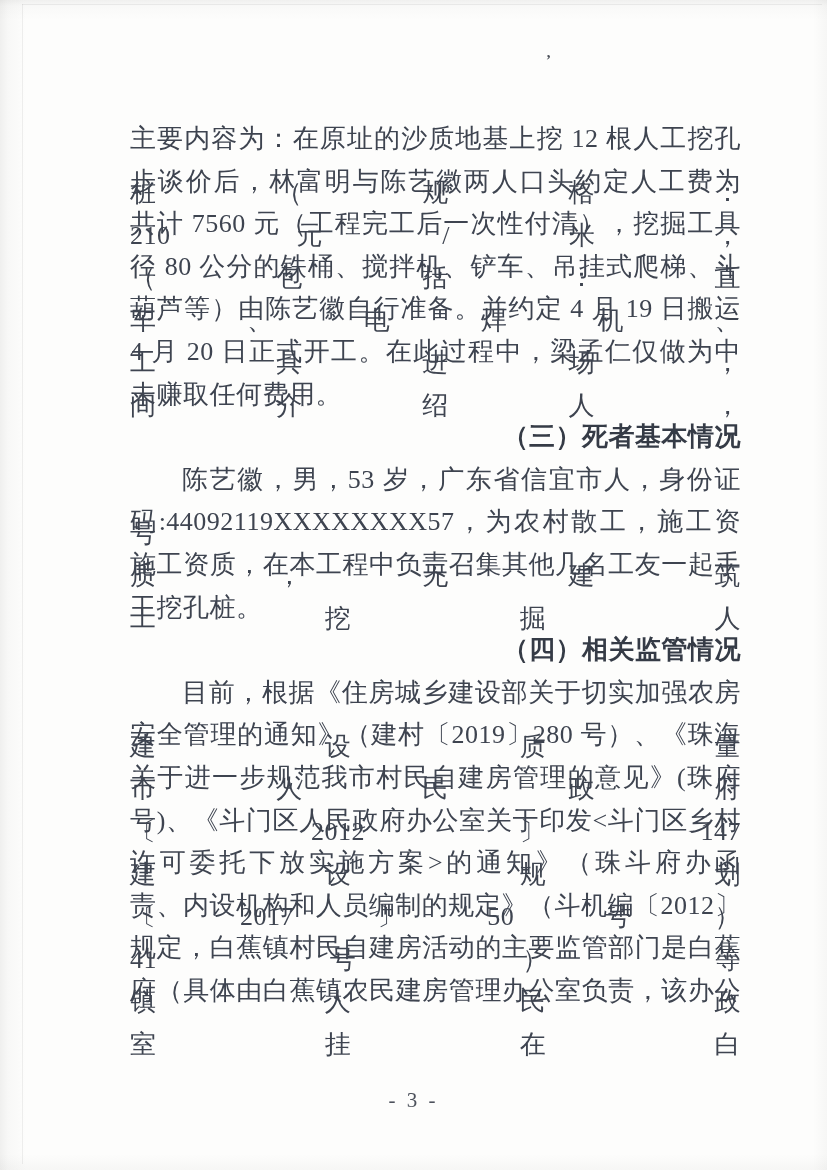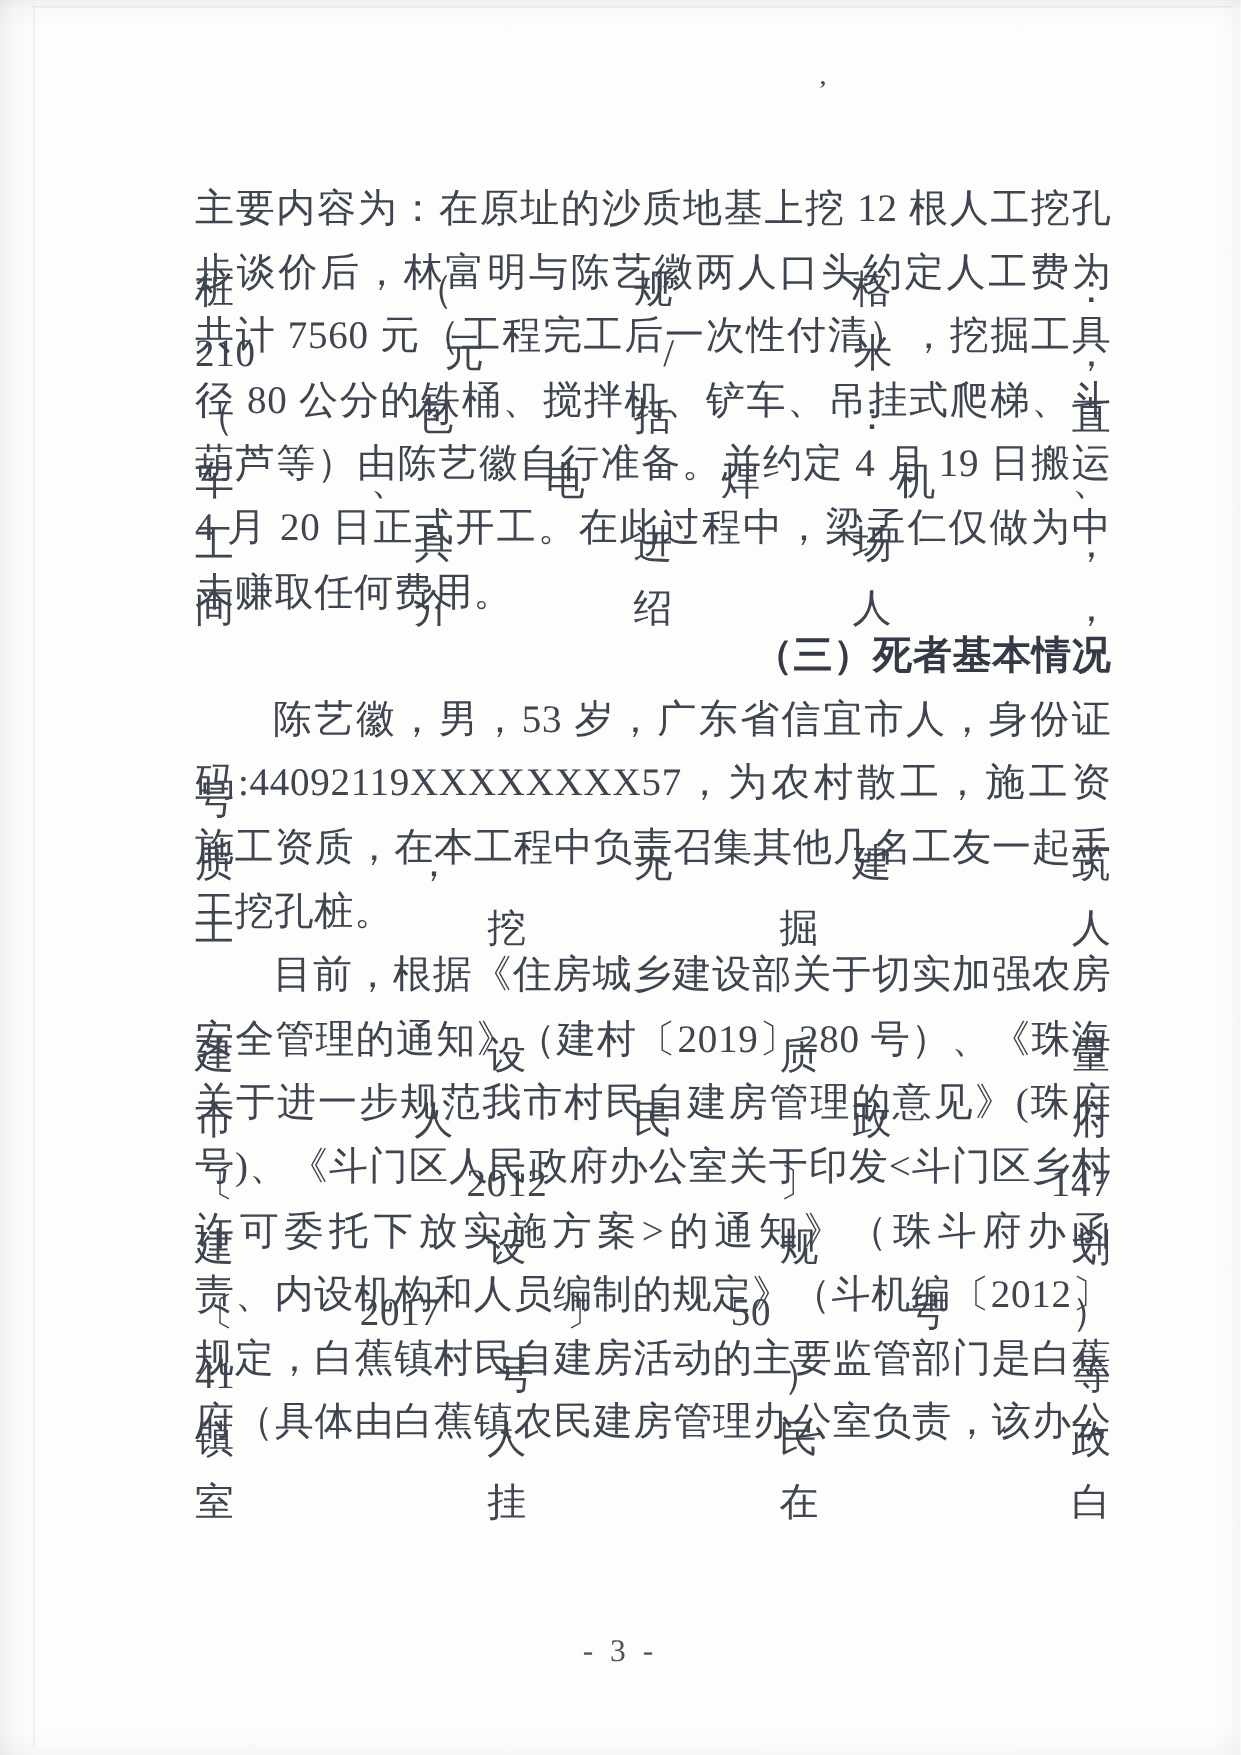--- a/index.html
+++ b/index.html
@@ -103,20 +103,21 @@
       <div class="line spread">共计 7560 元（工程完工后一次性付清），挖掘工具（包括：直</div>
       <div class="line spread">径 80 公分的铁桶、搅拌机、铲车、吊挂式爬梯、斗车、电焊机、</div>
       <div class="line spread">葫芦等）由陈艺徽自行准备。并约定 4 月 19 日搬运工具进场，</div>
       <div class="line spread">4 月 20 日正式开工。在此过程中，梁孟仁仅做为中间介绍人，</div>
       <div class="line end">未赚取任何费用。</div>
       <div class="line heading">（三）死者基本情况</div>
       <div class="line para">陈艺徽，男，53 岁，广东省信宜市人，身份证号</div>
       <div class="line spread">码:44092119XXXXXXXX57，为农村散工，施工资质，无建筑</div>
       <div class="line spread">施工资质，在本工程中负责召集其他几名工友一起手工挖掘人</div>
       <div class="line end">工挖孔桩。</div>
+      <div class="line heading">（四）相关监管情况</div>
       <div class="line para">目前，根据《住房城乡建设部关于切实加强农房建设质量</div>
       <div class="line spread">安全管理的通知》（建村〔2019〕280 号）、《珠海市人民政府</div>
       <div class="line spread">关于进一步规范我市村民自建房管理的意见》(珠府〔2012〕147</div>
       <div class="line spread">号)、《斗门区人民政府办公室关于印发&lt;斗门区乡村建设规划</div>
       <div class="line spread">许可委托下放实施方案&gt;的通知》（珠斗府办函〔2017〕50 号）</div>
       <div class="line spread">责、内设机构和人员编制的规定》（斗机编〔2012〕41 号）等</div>
       <div class="line spread">规定，白蕉镇村民自建房活动的主要监管部门是白蕉镇人民政</div>
       <div class="line spread">府（具体由白蕉镇农民建房管理办公室负责，该办公室挂在白</div>
     </div>
 

